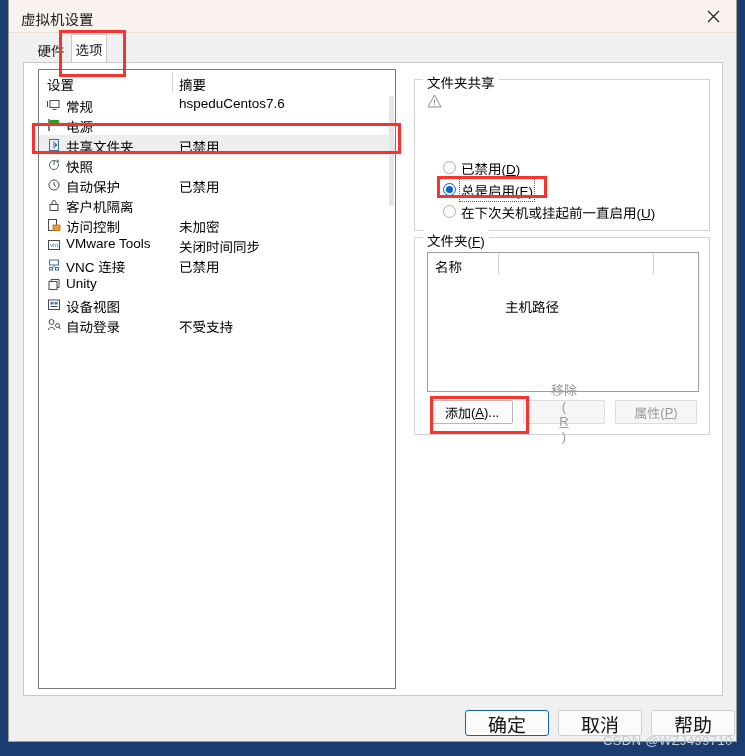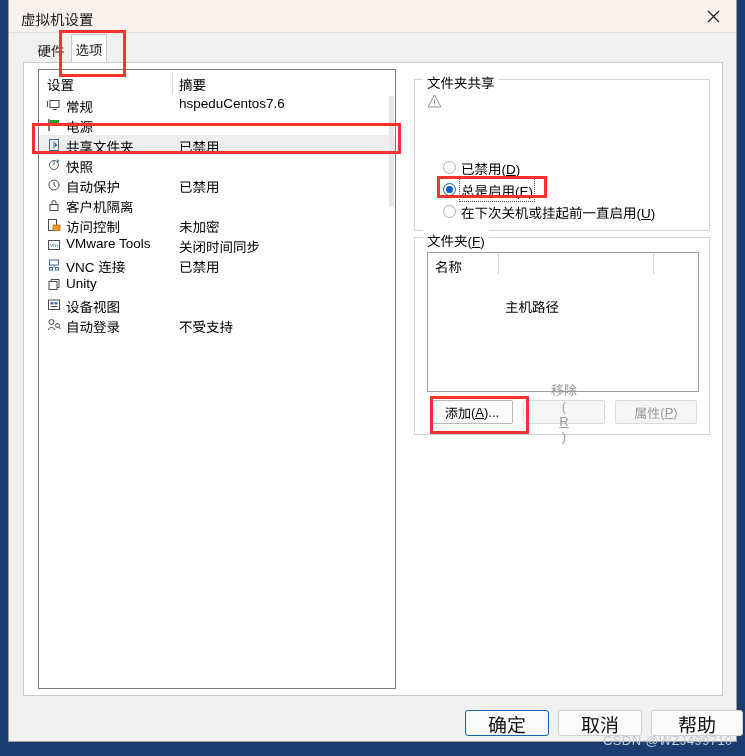--- a/index.html
+++ b/index.html
@@ -328,21 +328,21 @@
     font-size: 19px;
     font-family: "Liberation Sans", "DejaVu Sans", sans-serif;
     color: #111;
     display: flex;
     align-items: center;
     justify-content: center;
     cursor: default;
   }
   #btn-ok { left: 456px; width: 84px; border: 1px solid #1464b4; }
   #btn-cancel { left: 549px; width: 84px; }
-  #btn-help { left: 642px; width: 92px; }
+  #btn-help { left: 642px; width: 84px; }
 
   
   .annot {
     position: absolute;
     border: 3px solid #f8322f;
     box-sizing: border-box;
     pointer-events: none;
   }
   #annot-tab     { left: 50px;  top: 30px;  width: 67px;  height: 47px; }
   #annot-rows    { left: 23px;  top: 123px; width: 369px; height: 31px; }

